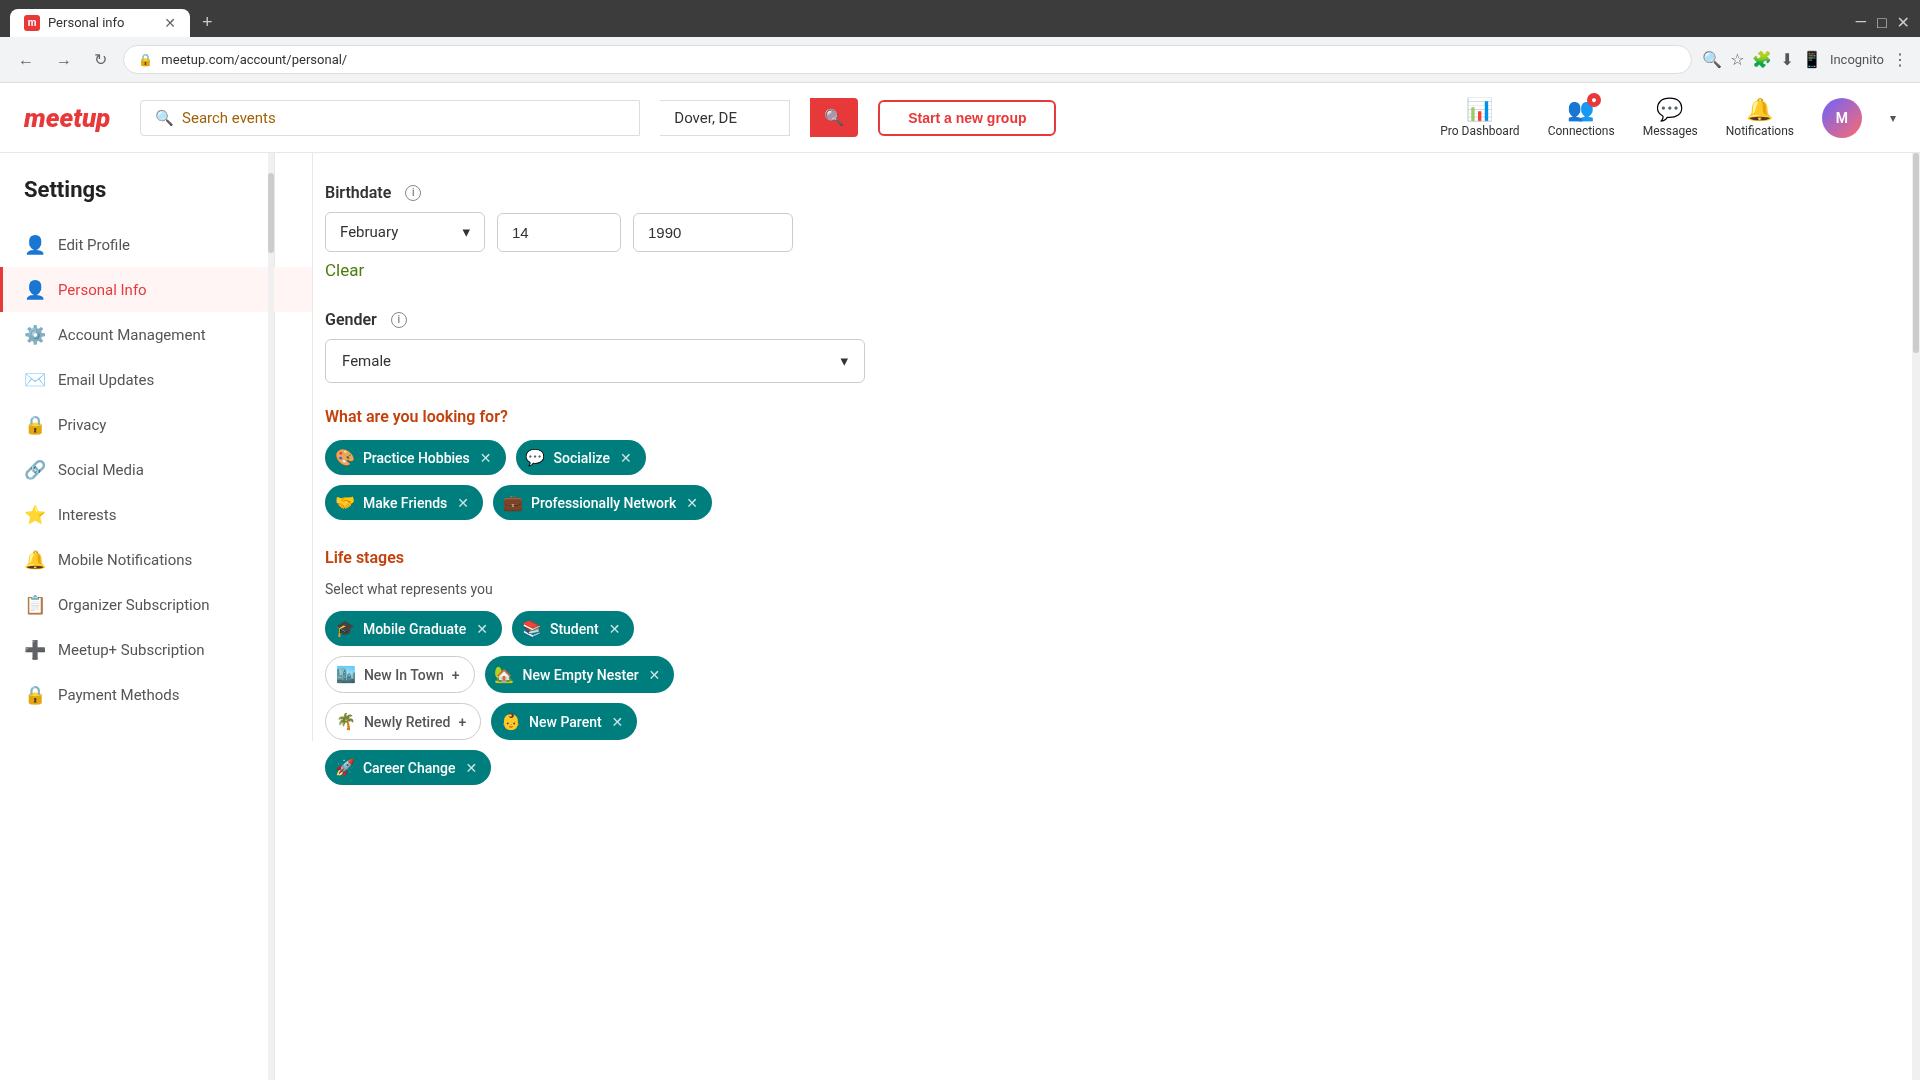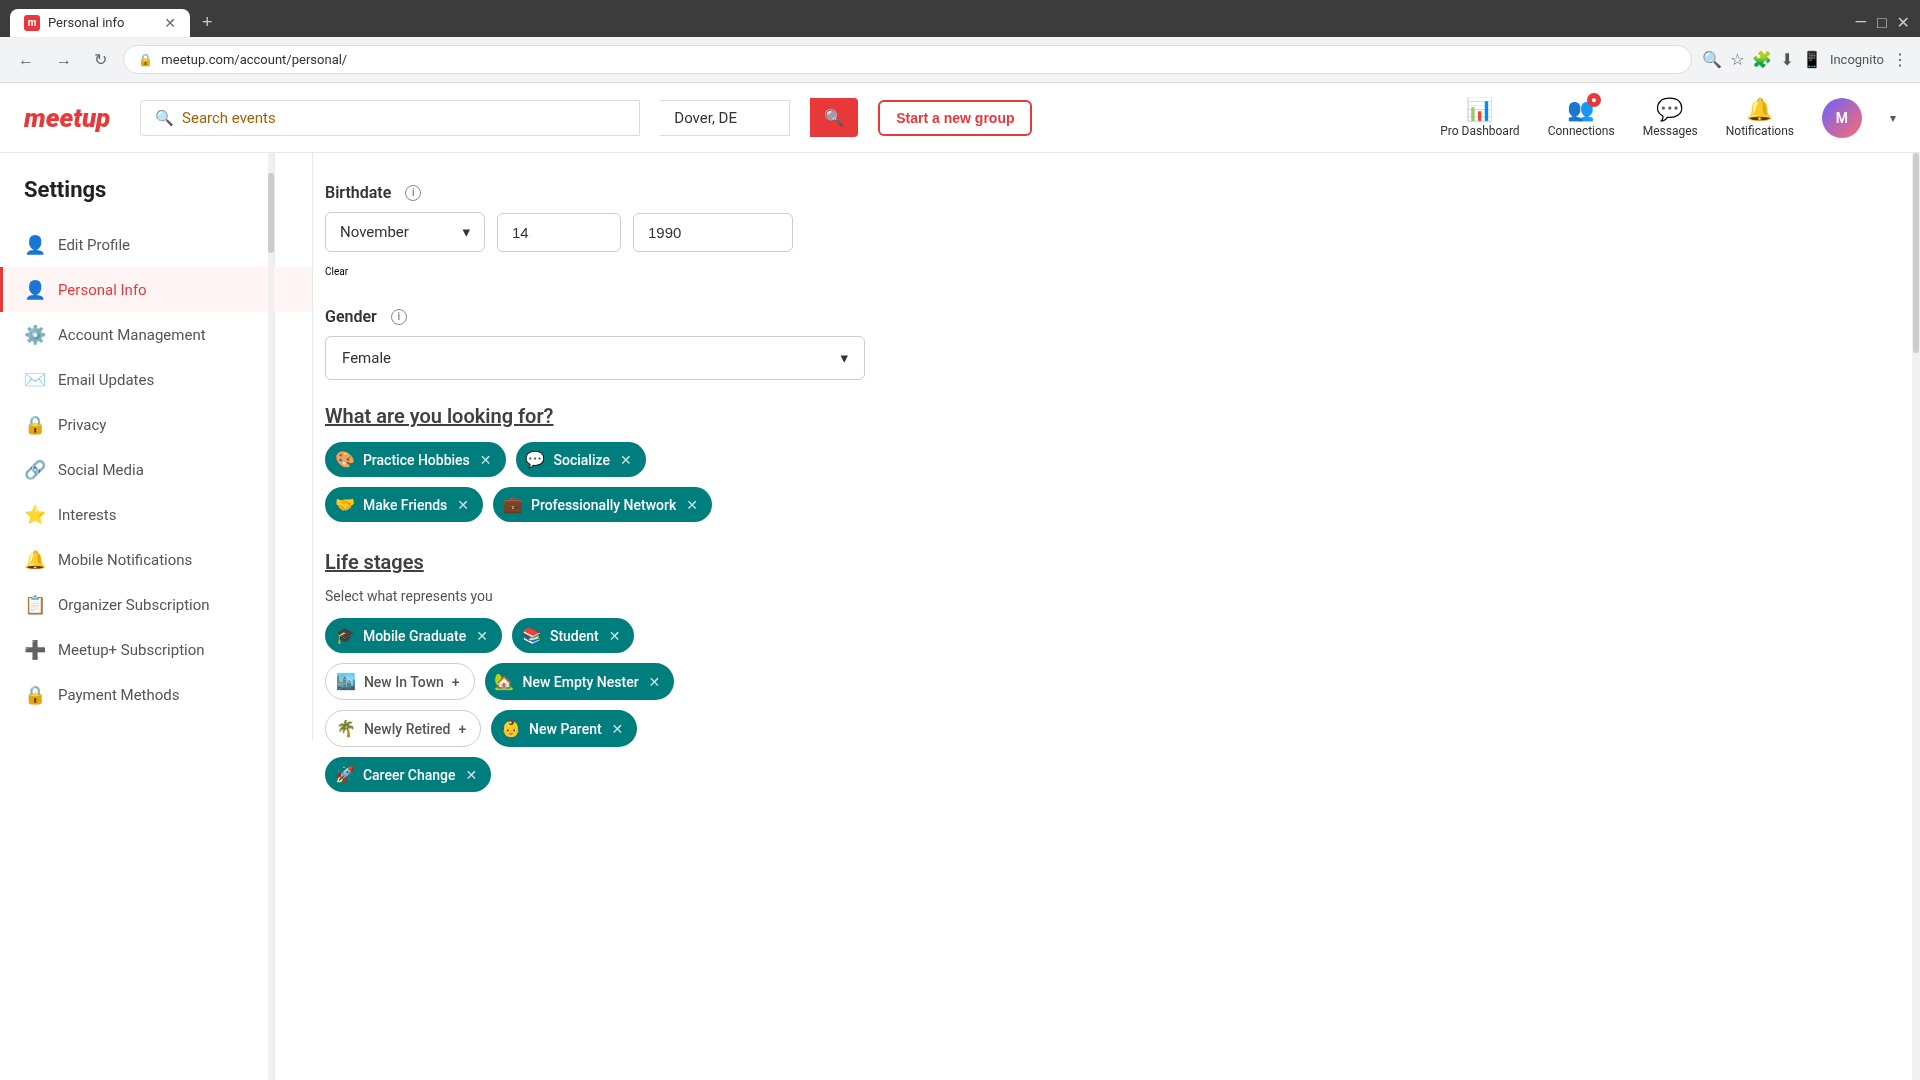--- a/index.html
+++ b/index.html
@@ -35,41 +35,41 @@
     
     .top-nav { background: #fff; border-bottom: 1px solid #e8e8e8; padding: 0 24px; height: 70px; display: flex; align-items: center; gap: 20px; }
     .meetup-logo { color: #e8393a; font-size: 26px; font-weight: 900; font-style: italic; margin-right: 10px; }
     .search-bar { display: flex; align-items: center; flex: 1; max-width: 500px; border: 1px solid #ddd; border-radius: 4px 0 0 4px; padding: 8px 14px; gap: 8px; font-size: 15px; color: #888; }
     .location-bar { border: 1px solid #ddd; border-left: none; padding: 8px 14px; font-size: 15px; color: #333; min-width: 130px; }
     .search-btn { background: #e8393a; border: none; color: #fff; padding: 10px 14px; cursor: pointer; font-size: 16px; border-radius: 0 4px 4px 0; }
     .nav-actions { display: flex; align-items: center; gap: 28px; margin-left: auto; }
     .nav-action { display: flex; flex-direction: column; align-items: center; gap: 2px; cursor: pointer; color: #333; font-size: 12px; text-decoration: none; }
     .nav-action .nav-icon { font-size: 22px; position: relative; }
     .nav-action .badge { position: absolute; top: -4px; right: -6px; background: #e8393a; color: #fff; border-radius: 50%; width: 14px; height: 14px; font-size: 9px; display: flex; align-items: center; justify-content: center; }
-    .start-group-btn { background: #fff; border: 2px solid #e8393a; color: #e8393a; padding: 8px 16px; border-radius: 6px; font-size: 14px; font-weight: 600; cursor: pointer; white-space: nowrap; }
+    .start-group-btn { background: #fff; border: 2px solid #e8393a; color: #e8393a; padding: 8px 28px; border-radius: 6px; font-size: 14px; font-weight: 600; cursor: pointer; white-space: nowrap; }
     .avatar { width: 40px; height: 40px; border-radius: 50%; background: linear-gradient(135deg, #6b63ff, #ff6b6b); display: flex; align-items: center; justify-content: center; color: #fff; font-size: 14px; font-weight: 600; }
 
     
     .main-content { flex: 1; overflow-y: auto; padding: 30px 50px; }
 
     
     .form-label { font-size: 16px; font-weight: 600; color: #333; margin-bottom: 10px; display: flex; align-items: center; gap: 14px; }
     .info-icon { width: 16px; height: 16px; border: 1.5px solid #888; border-radius: 50%; display: inline-flex; align-items: center; justify-content: center; font-size: 10px; color: #888; cursor: pointer; }
     .birthdate-row { display: flex; gap: 12px; align-items: center; margin-bottom: 8px; }
     .select-input { border: 1px solid #ccc; border-radius: 6px; padding: 10px 14px; font-size: 15px; color: #333; background: #fff; cursor: pointer; display: flex; align-items: center; justify-content: space-between; }
     .month-select { width: 160px; }
     .day-input { width: 124px; border: 1px solid #ccc; border-radius: 6px; padding: 10px 14px; font-size: 15px; color: #333; }
     .year-input { width: 160px; border: 1px solid #ccc; border-radius: 6px; padding: 10px 14px; font-size: 15px; color: #333; }
-    .clear-link { color: #000000; font-size: 10px; cursor: pointer; margin-bottom: 24px; display: inline-block; }
+    .clear-link { color: #4d7c0f; font-size: 17px; cursor: pointer; margin-bottom: 24px; display: inline-block; }
 
     .gender-section { margin-bottom: 24px; }
     .gender-select { width: 540px; border: 1px solid #ccc; border-radius: 6px; padding: 12px 16px; font-size: 15px; color: #333; background: #fff; display: flex; align-items: center; justify-content: space-between; cursor: pointer; }
 
     .looking-for-section { margin-bottom: 28px; }
-    .section-title { font-size: 20px; font-weight: 600; color: #404040; margin-bottom: 14px; text-decoration: underline; }
+    .section-title { font-size: 16px; font-weight: 600; color: #c2410c; margin-bottom: 14px; }
 
     .tags-container { display: flex; flex-wrap: wrap; gap: 10px; }
     .tag { background: #007d7d; color: #fff; border-radius: 30px; padding: 8px 14px 8px 10px; font-size: 14px; font-weight: 500; display: inline-flex; align-items: center; gap: 8px; cursor: pointer; }
     .tag .tag-emoji { font-size: 16px; }
     .tag .tag-close { color: rgba(255,255,255,0.8); font-size: 14px; margin-left: 2px; cursor: pointer; }
     .tag.inactive { background: transparent; color: #555; border: 1.5px solid #ccc; }
     .tag.inactive .tag-add { color: #555; font-size: 14px; }
 
     .life-stages-section { margin-bottom: 24px; }
     .life-stages-subtitle { font-size: 14px; color: #555; margin-bottom: 14px; }
@@ -210,21 +210,21 @@
 
   <div class="main-content">
 
     <div style="margin-bottom:6px;">
       <div class="form-label">
         <span>Birthdate</span>
         <span class="info-icon">i</span>
       </div>
       <div class="birthdate-row">
         <div class="select-input month-select">
-          <span>November</span>
+          <span>February</span>
           <span>▾</span>
         </div>
         <input class="day-input" type="text" value="14" style="">
         <input class="year-input" type="text" value="1990" style="">
       </div>
       <span class="clear-link">Clear</span>
     </div>
 
     <div class="gender-section">
       <div class="form-label">

